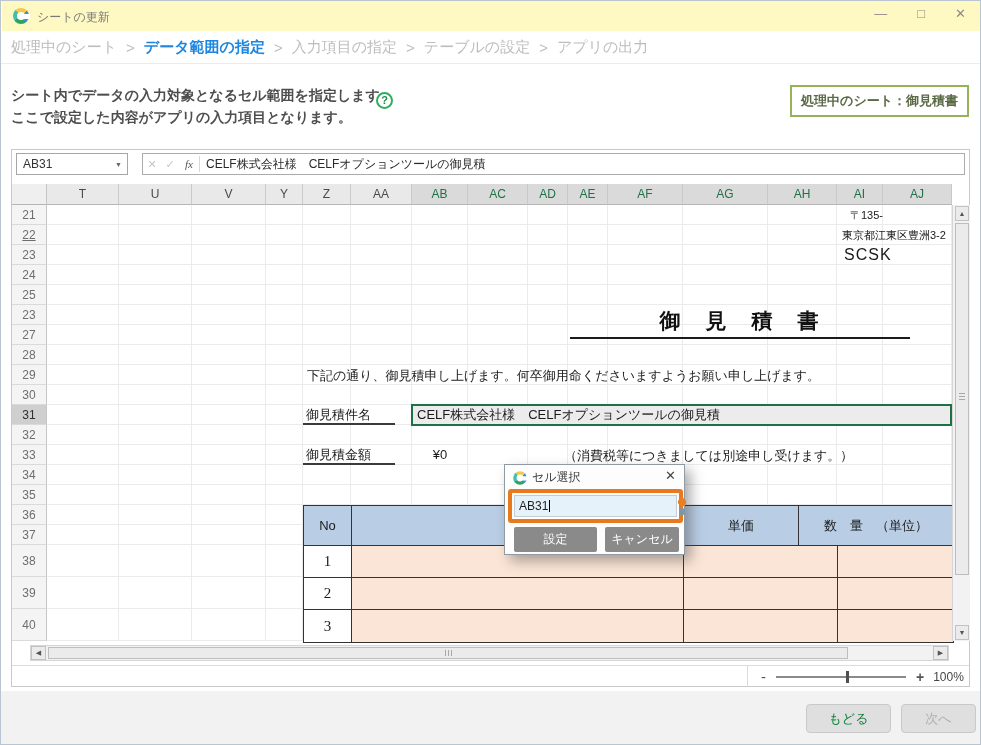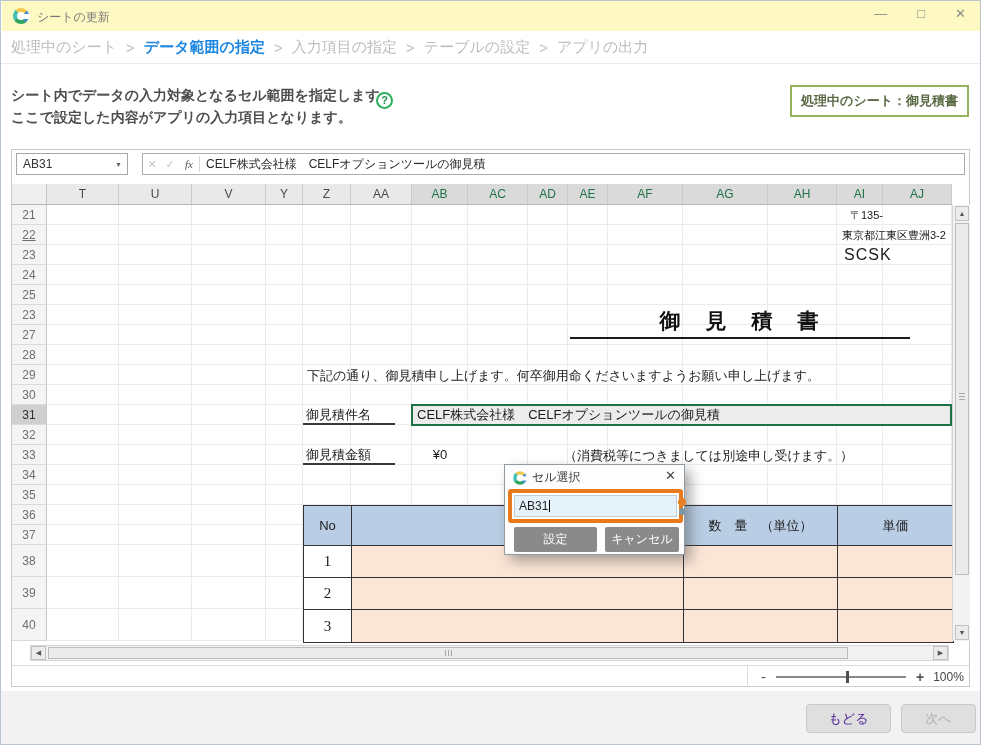--- a/index.html
+++ b/index.html
@@ -128,21 +128,21 @@
   .pin::after { content:""; position:absolute; right:3px; bottom:0; width:6px; height:7px; background:#7E97A8; border-radius:50% 50% 30% 30%; }
   .dlg-btn { position:absolute; top:62px; height:25px; background:#8A8A8A; color:#fff; font-size:12px;
              text-align:center; line-height:25px; border-radius:2px; }
   .dlg-ok { left:9px; width:83px; }
   .dlg-cancel { left:100px; width:74px; }
 
   
   .footer { position:absolute; left:0; right:0; top:690px; bottom:0; background:#F2F2F2; }
   .f-btn { position:absolute; top:13px; height:29px; background:#DFDFDF; border:1px solid #C9C9C9;
            border-radius:4px; font-size:13px; text-align:center; line-height:27px; }
-  .btn-back { left:805px; width:85px; color:#4c1d95; }
+  .btn-back { left:805px; width:85px; color:#15803d; }
   .btn-next { left:900px; width:75px; color:#AFAFAF; }
 </style>
 </head>
 <body>
 
 <div class="window">
 
   <div class="titlebar">
     <div class="celf-logo app-logo"></div>
     <div class="title-text">シートの更新</div>
@@ -577,22 +577,22 @@
     <div class="ov ov-sublabel">御見積件名</div>
     <div class="ov ov-subcell">CELF株式会社様　CELFオプションツールの御見積</div>
     <div class="ov ov-amtlabel">御見積金額</div>
     <div class="ov ov-amtvalue">¥0</div>
     <div class="ov ov-taxnote">（消費税等につきましては別途申し受けます。）</div>
 
     <div class="est-table">
       <div class="t-head">
         <div class="t-cell w-no">No</div>
         <div class="t-cell w-name"></div>
+        <div class="t-cell w-price">単価</div>
         <div class="t-cell w-qty">数　量　（単位）</div>
-        <div class="t-cell w-price">単価</div>
       </div>
       <div class="t-row">
         <div class="t-cell w-no t-no-data">1</div>
         <div class="t-cell w-name t-peach"></div>
         <div class="t-cell w-qty t-peach"></div>
         <div class="t-cell w-price t-peach"></div>
       </div>
       <div class="t-row">
         <div class="t-cell w-no t-no-data">2</div>
         <div class="t-cell w-name t-peach"></div>

